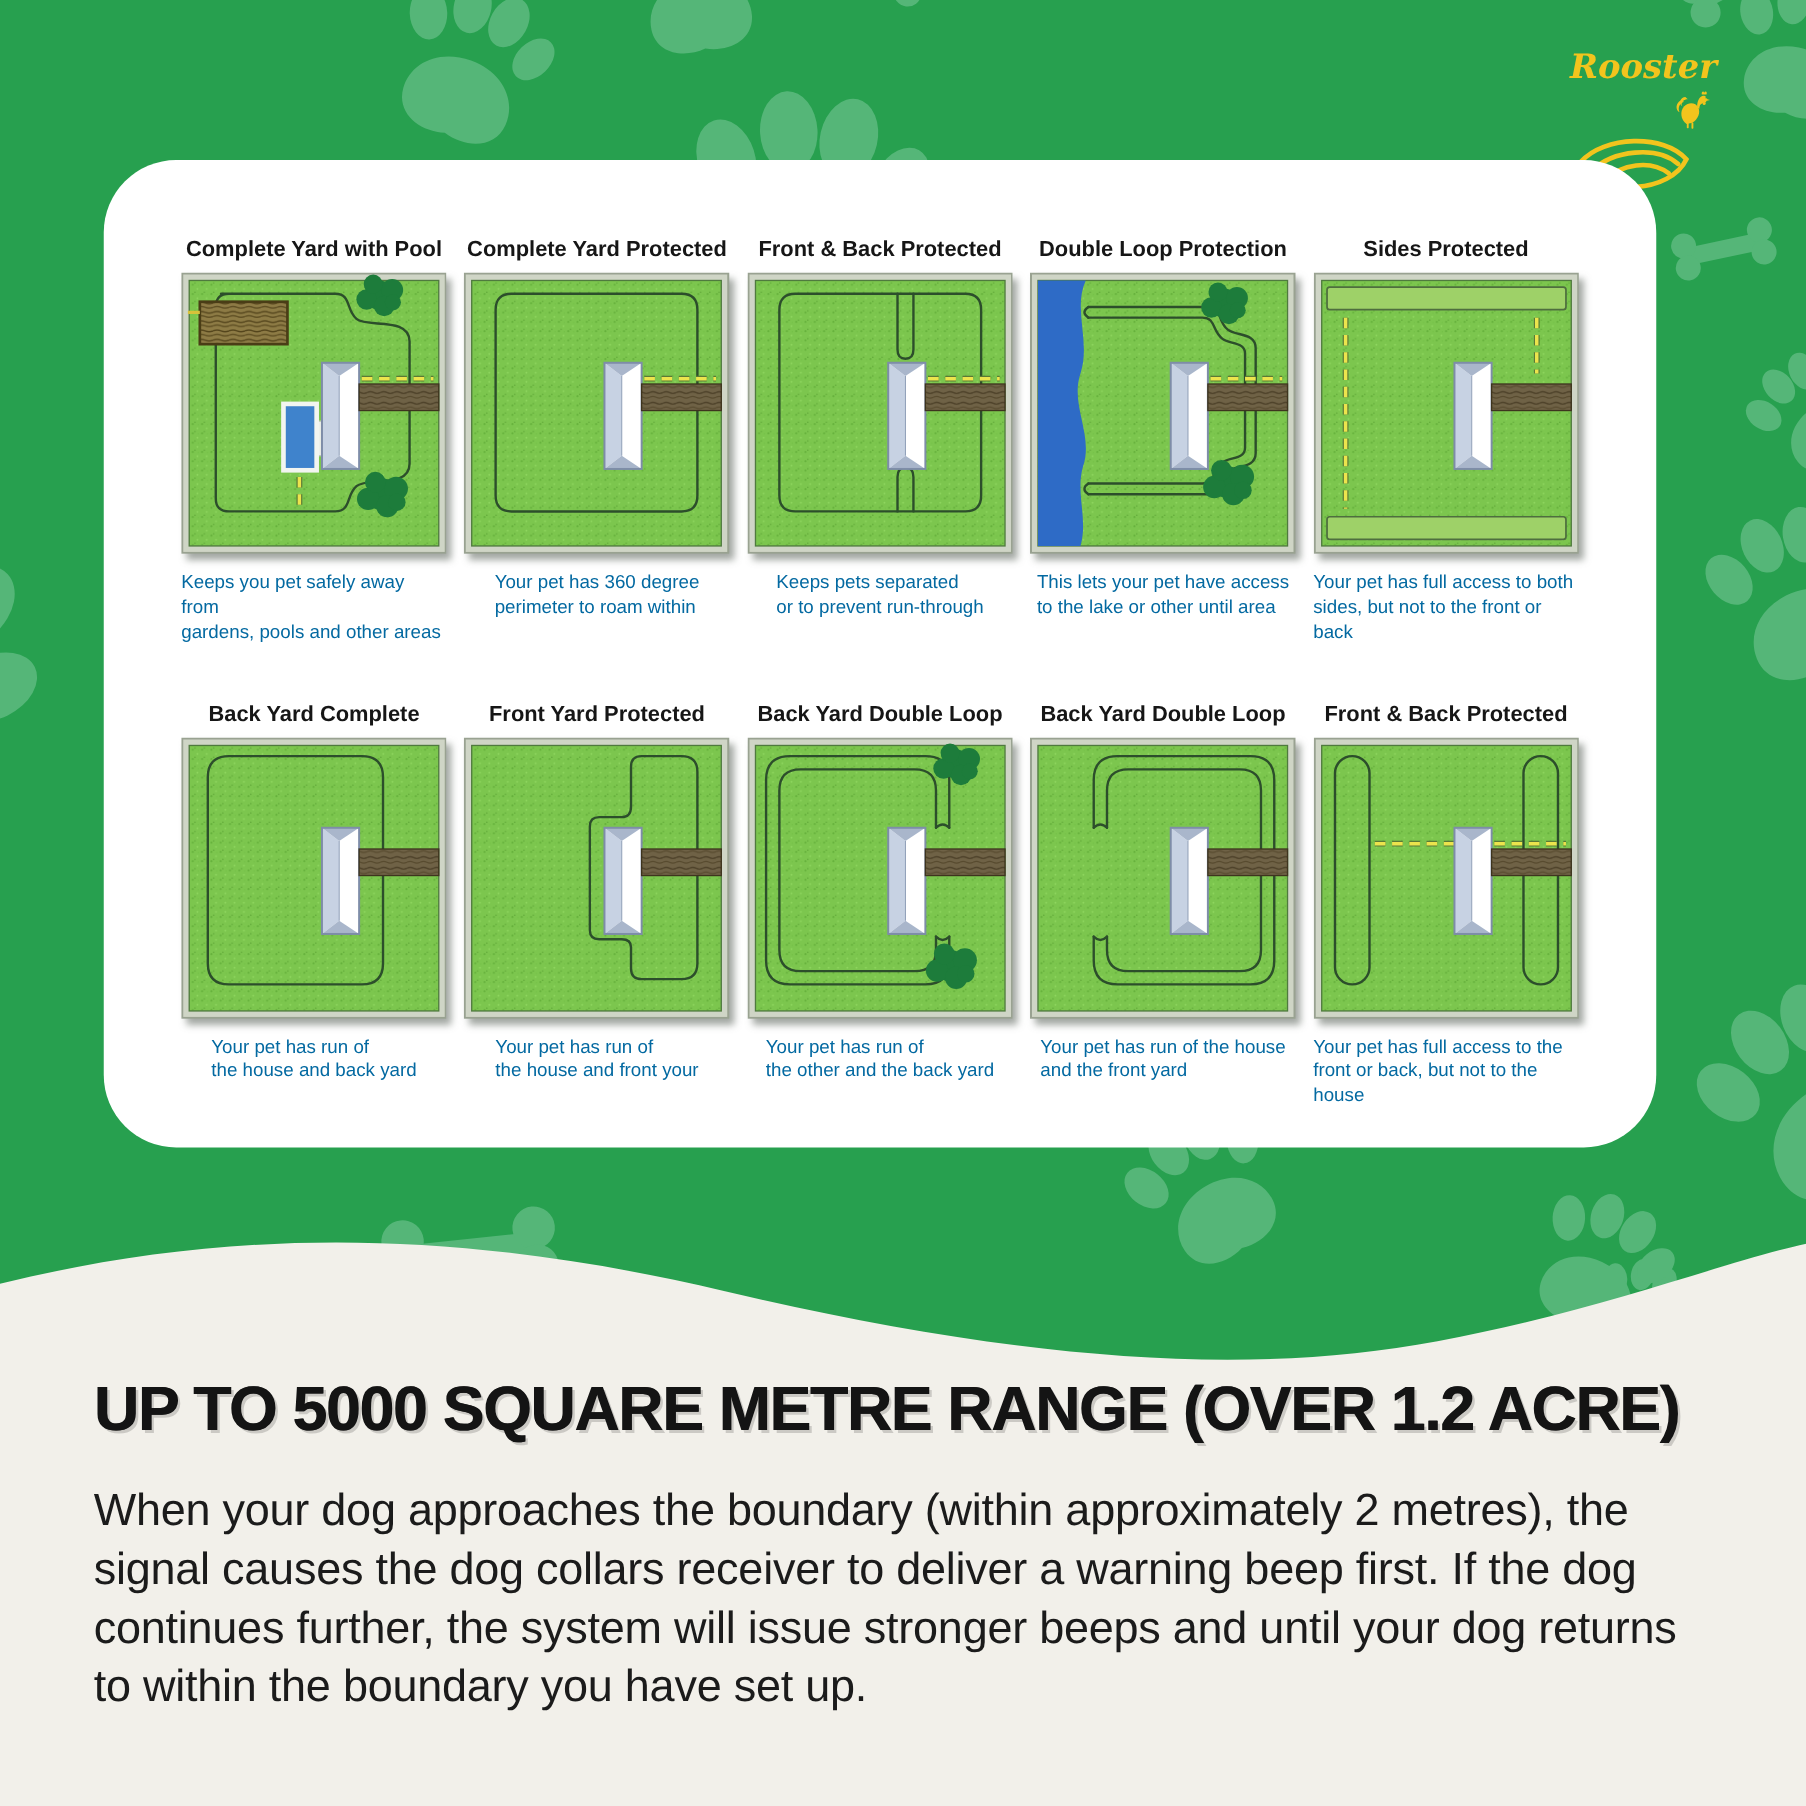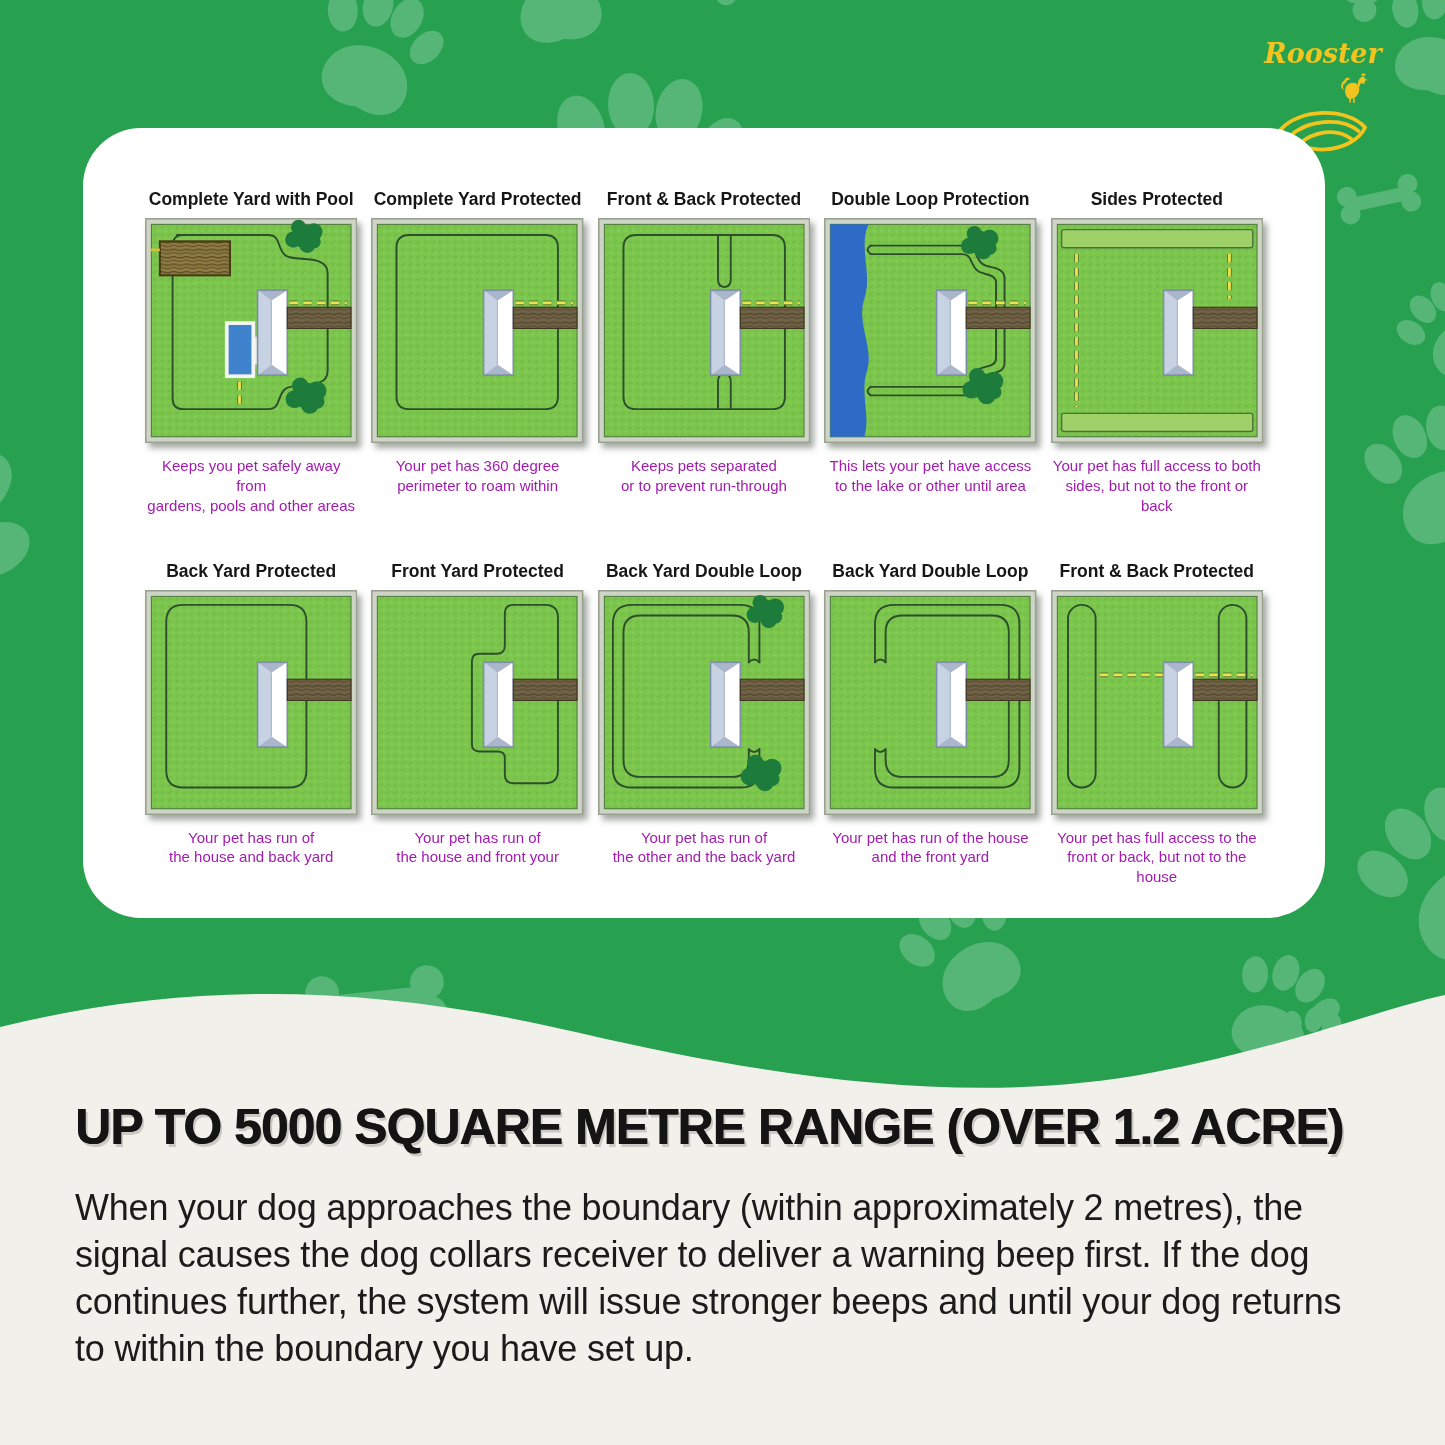--- a/index.html
+++ b/index.html
@@ -9,24 +9,24 @@
   
   .card{position:absolute;left:83px;top:128px;width:1242px;height:790px;background:#ffffff;
         border-radius:58px;}
   .grid{display:grid;grid-template-columns:repeat(5,1fr);column-gap:14px;row-gap:26px;
         padding:42px 62px 0 62px;}
   .tile{margin:0;display:flex;flex-direction:column;align-items:center;}
   .tile-title{font-size:17.5px;font-weight:700;color:#161616;text-align:center;height:40px;
         display:flex;align-items:flex-end;justify-content:center;padding-bottom:8px;white-space:nowrap;}
   .tile-art{width:100%;filter:drop-shadow(4px 5px 3px rgba(70,80,70,.5));}
   .tile-art svg{display:block;width:100%;height:auto;}
-  .tile-caption{margin-top:13px;font-size:15px;color:#a21caf;text-align:center;line-height:1.32;}
+  .tile-caption{margin-top:13px;font-size:15px;color:#0369a1;text-align:left;line-height:1.32;}
   
   .logo{position:absolute;top:40px;left:1256px;width:134px;display:flex;flex-direction:column;
-        align-items:center;}
+        }
   .logo-text{font-family:"DejaVu Serif",serif;font-style:italic;font-weight:700;font-size:27px;
         color:#f2c41d;line-height:1;}
   .logo .rooster{width:30px;height:34px;align-self:flex-end;margin:2px 22px 0 0;}
   .logo .nest{width:102px;height:58px;margin-top:2px;}
   
   .wave{position:absolute;top:955px;left:0;width:1445px;height:490px;}
   .bottom{position:absolute;left:75px;top:1098px;width:1302px;}
   .headline{margin:0;font-size:50px;font-weight:700;color:#141414;letter-spacing:-1px;
         text-shadow:0.6px 0 #141414,2.5px 2.5px 0 rgba(0,0,0,.16);white-space:nowrap;}
   .body-text{margin:28px 0 0 0;font-size:36px;line-height:47px;color:#1b1b1b;letter-spacing:-0.2px;}
@@ -273,21 +273,21 @@
               <rect x="134" y="84" width="60" height="20" fill="url(#dirt)" stroke="#3e341e" stroke-width="1"></rect>
             </svg>
           </div>
     <div class="tile-caption">
             <div>Your pet has full access to both</div>
             <div>sides, but not to the front or back</div>
           </div>
   </figure>
 
   <figure class="tile">
-    <figcaption class="tile-title">Back Yard Protected</figcaption>
+    <figcaption class="tile-title">Back Yard Complete</figcaption>
     <div class="tile-art">
             <svg viewBox="0 0 200 212">
               <rect x="0.75" y="0.75" width="198.5" height="210.5" fill="#cfd5c6" stroke="#99a291" stroke-width="1.5"></rect>
               <rect x="6" y="6" width="188" height="200" fill="url(#grass)" stroke="#4f7a3e" stroke-width="1"></rect>
               <path d="M36,14 H136 Q152,14 152,30 V170 Q152,186 136,186 H36 Q20,186 20,170 V30 Q20,14 36,14 Z" fill="none" stroke="#2c4e2b" stroke-width="1.8" stroke-linejoin="round" stroke-linecap="round"></path>
               <polygon points="106,68 134,68 134,148 106,148" fill="#fbfdff"></polygon>
               <polygon points="106,68 119,78 119,138 106,148" fill="#c7d2e3"></polygon>
               <polygon points="134,68 119,78 119,138 134,148" fill="#ffffff"></polygon>
               <polygon points="106,68 134,68 119,78" fill="#a9b6cb"></polygon>
               <polygon points="106,148 134,148 119,138" fill="#a9b6cb"></polygon>

